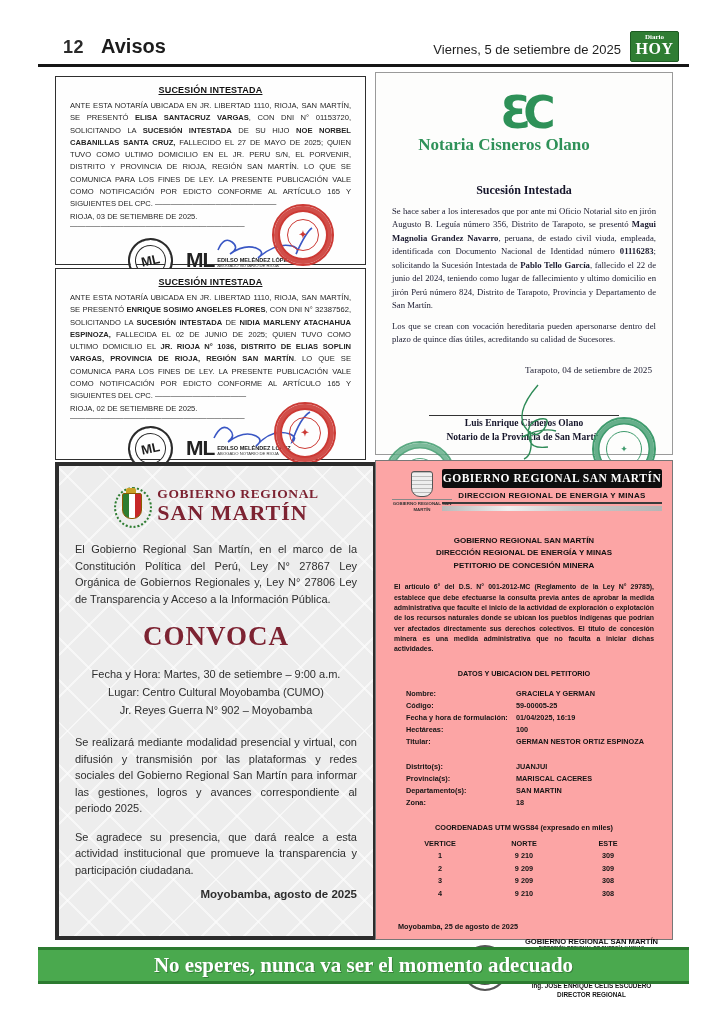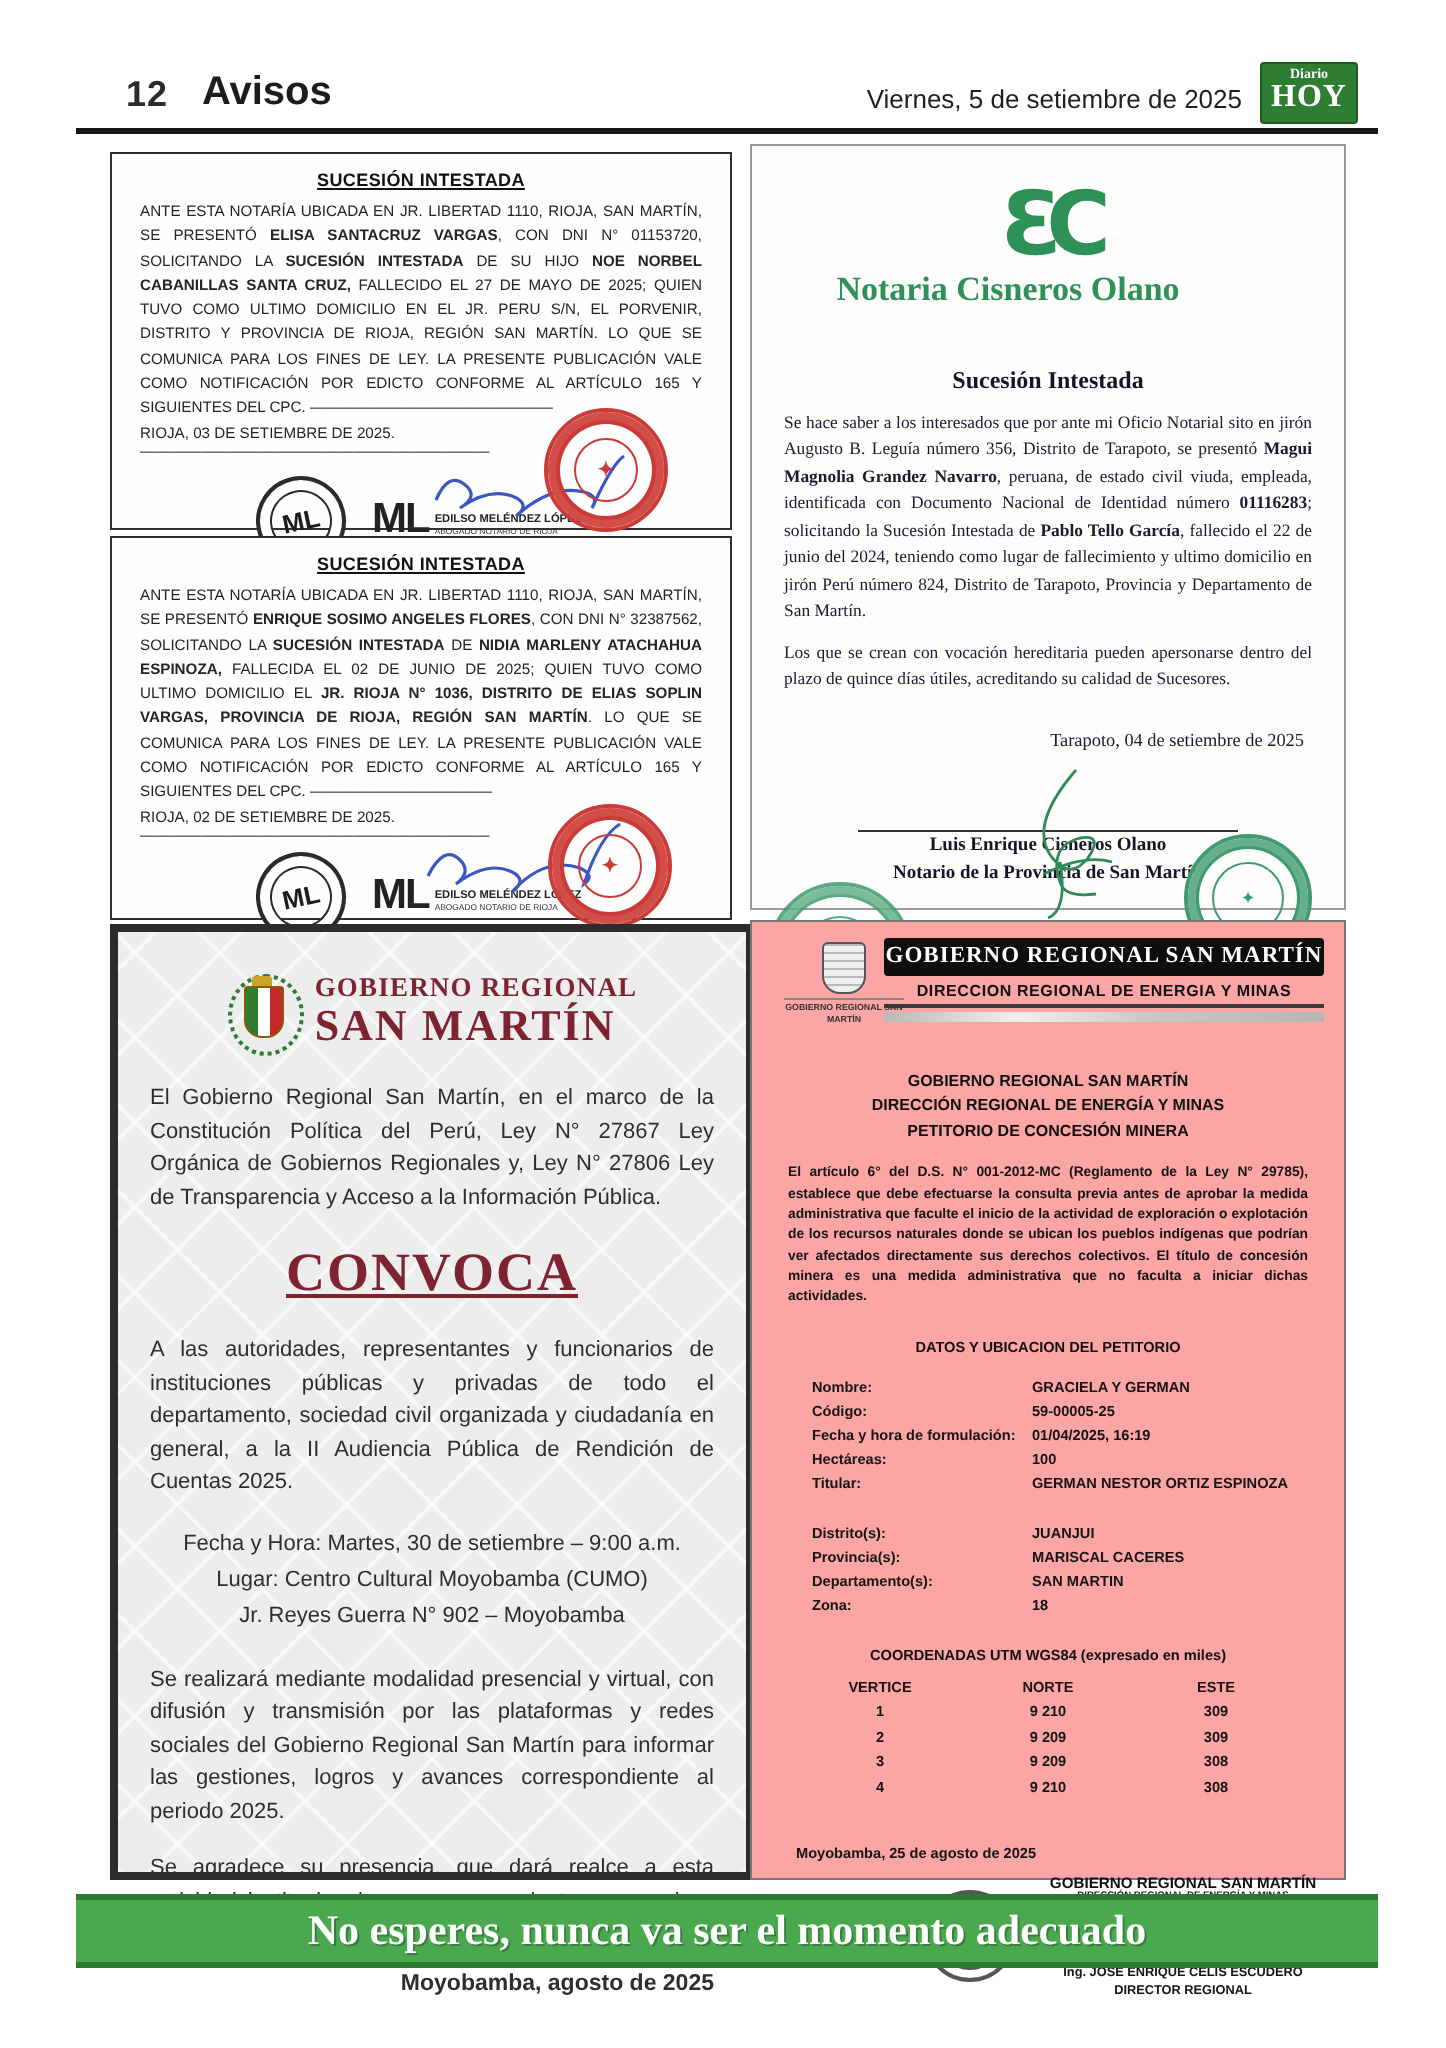--- a/index.html
+++ b/index.html
@@ -45,21 +45,21 @@
   .convoca{border:4px solid #2c2c2c;background-color:#ededed;
     background-image:repeating-linear-gradient(45deg,rgba(255,255,255,.55) 0 2px,transparent 2px 30px),
                      repeating-linear-gradient(-45deg,rgba(255,255,255,.55) 0 2px,transparent 2px 30px);
     padding:12px 16px;}
   .cv-head{display:flex;justify-content:center;align-items:center;gap:8px;margin-top:6px;}
   .cv-org{font-family:"Liberation Serif",serif;color:#7d2332;}
   .cv-org .l1{font-size:13.5px;font-weight:bold;letter-spacing:.6px;}
   .cv-org .l2{font-size:22px;font-weight:bold;letter-spacing:1px;line-height:22px;}
   .cv-p{margin-top:15px;font-size:11px;line-height:1.5;text-align:justify;color:#2e2e2e;}
   .cv-title{margin-top:14px;text-align:center;font-family:"Liberation Serif",serif;font-size:27px;font-weight:bold;
-            color:#7d2332;letter-spacing:1px;text-decoration:underline;}
+            color:#7d2332;letter-spacing:1px;}
   .cv-meta{margin-top:13px;text-align:center;font-size:11px;line-height:1.65;color:#2e2e2e;}
   .cv-meta b{font-weight:normal;}
   .cv-date{margin-top:10px;text-align:right;font-weight:bold;font-size:11.5px;color:#2e2e2e;}
   
   .coat{position:relative;width:36px;height:42px;}
   .coat .wreath{position:absolute;left:1px;top:3px;width:34px;height:37px;border:2px dotted #2e7d32;border-radius:50%;}
   .coat .shield{position:absolute;left:9px;top:9px;width:18px;height:24px;border:1px solid #8a5a00;
                 background:linear-gradient(90deg,#2e7d32 33%,#ffffff 33% 66%,#c62828 66%);
                 border-radius:2px 2px 9px 9px;}
   .coat .crown{position:absolute;left:13px;top:4px;width:10px;height:5px;background:#c9a227;border-radius:2px 2px 0 0;}
@@ -184,21 +184,20 @@
           <div class="crown"></div>
           <div class="shield"></div>
       </div>
       <div class="cv-org">
         <div class="l1">GOBIERNO REGIONAL</div>
         <div class="l2">SAN MARTÍN</div>
       </div>
     </div>
     <div class="cv-p">El Gobierno Regional San Martín, en el marco de la Constitución Política del Perú, Ley N° 27867 Ley Orgánica de Gobiernos Regionales y, Ley N° 27806 Ley de Transparencia y Acceso a la Información Pública.</div>
     <div class="cv-title">CONVOCA</div>
-    <div class="cv-p">A las autoridades, representantes y funcionarios de instituciones públicas y privadas de todo el departamento, sociedad civil organizada y ciudadanía en general, a la II Audiencia Pública de Rendición de Cuentas 2025.</div>
     <div class="cv-meta">
       <div><span>Fecha y Hora: </span><b>Martes, 30 de setiembre – 9:00 a.m.</b></div>
       <div><span>Lugar: </span><b>Centro Cultural Moyobamba (CUMO)</b></div>
       <div><b>Jr. Reyes Guerra N° 902 – Moyobamba</b></div>
     </div>
     <div class="cv-p">Se realizará mediante modalidad presencial y virtual, con difusión y transmisión por las plataformas y redes sociales del Gobierno Regional San Martín para informar las gestiones, logros y avances correspondiente al periodo 2025.</div>
     <div class="cv-p" style="margin-top:12px;">Se agradece su presencia, que dará realce a esta actividad institucional que promueve la transparencia y participación ciudadana.</div>
     <div class="cv-date">Moyobamba, agosto de 2025</div>
   </div>
 

